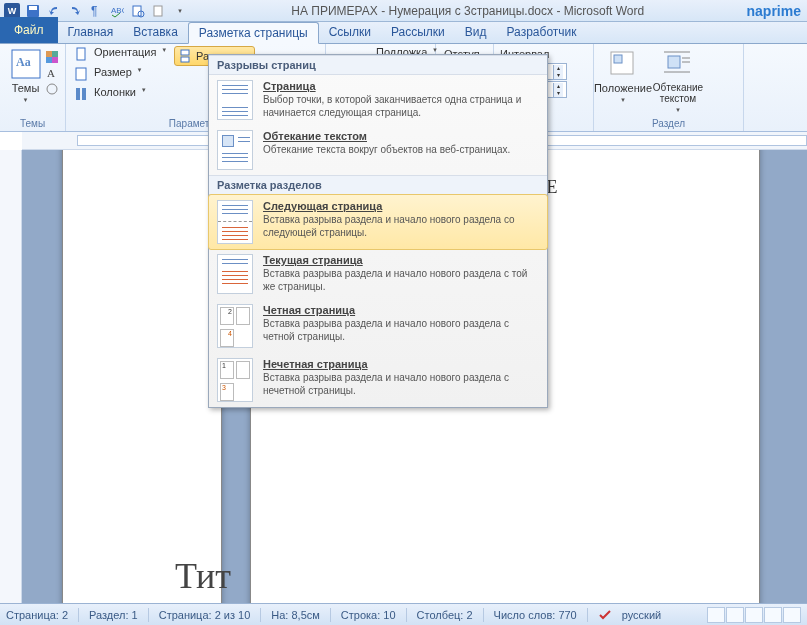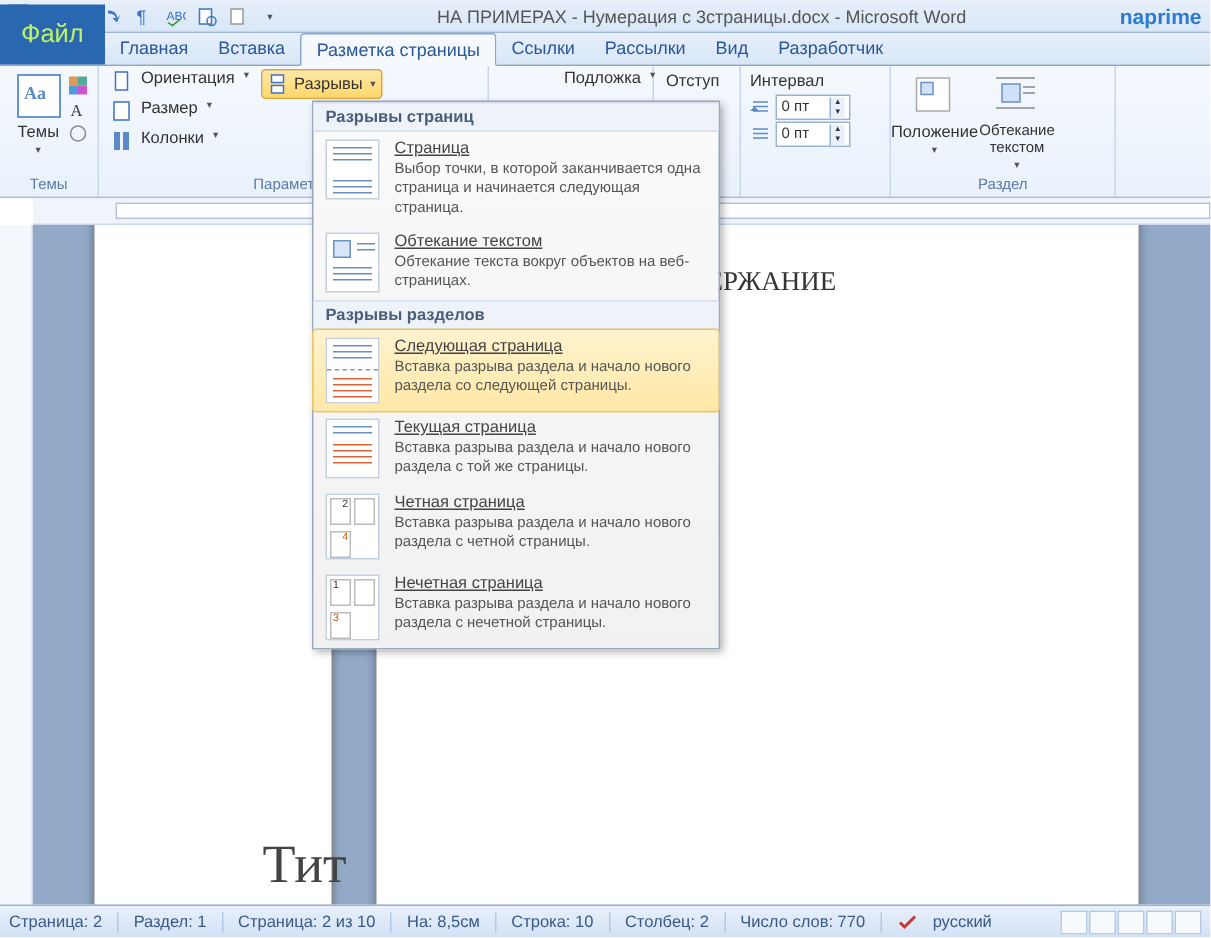--- a/index.html
+++ b/index.html
@@ -8,21 +8,21 @@
   
   .titlebar { height: 22px; background: linear-gradient(#e8f0fb,#d7e6f7); border-bottom: 1px solid #9db7d6; display: flex; align-items: center; padding: 0 4px; }
   .app-icon { width:16px; height:16px; background:#2a579a; color:#fff; font-size:9px; text-align:center; line-height:16px; border-radius:2px; font-weight:bold; }
   .qat { display:flex; gap:3px; margin-left:4px; }
   .qat-btn { width:18px; height:18px; display:flex; align-items:center; justify-content:center; border-radius:2px; }
   .title-text { flex:1; text-align:center; font-size:12px; color:#555; }
   .watermark { color:#2b7bd1; font-weight:bold; font-size:14px; padding-right:2px; }
 
   
   .ribbon-tabs { height:22px; background:linear-gradient(#e8f0fb,#d7e6f7); display:flex; align-items:flex-end; border-bottom:1px solid #8ba8cc; padding-left:0; }
-  .file-tab { background:#2a67b1; color:#bef264; height:40px; padding:0 14px; display:flex; align-items:center; font-size:17px; border-radius:0 0 0 0; }
+  .file-tab { background:#2a67b1; color:#fef9c3; height:26px; padding:0 14px; display:flex; align-items:center; font-size:12px; border-radius:0 0 0 0; }
   .tab { padding:0 10px; height:22px; display:flex; align-items:center; color:#2a579a; font-size:12px; cursor:default; }
   .tab.active { background:#f5f9fe; border:1px solid #8ba8cc; border-bottom:1px solid #f5f9fe; border-radius:3px 3px 0 0; margin-bottom:-1px; }
 
   
   .ribbon { height:88px; background:linear-gradient(#f5f9fe,#e9f1fb); border-bottom:1px solid #a7bede; display:flex; }
   .group { border-right:1px solid #c7d7ec; padding:2px 6px 0 6px; display:flex; flex-direction:column; }
   .group-label { text-align:center; font-size:10px; color:#5a7aa8; margin-top:auto; padding-bottom:2px; }
   .big-btn { display:flex; flex-direction:column; align-items:center; width:46px; padding-top:2px; gap:2px; }
   .big-icon { width:32px; height:32px; }
   .small-row { display:flex; gap:4px; height:20px; padding:0 2px; font-size:11px; color:#333; white-space:nowrap; }
@@ -42,27 +42,27 @@
   .doc-area { position:absolute; top:150px; bottom:22px; left:22px; right:0; background:#92a9c8; overflow:hidden; }
   .pages { position:absolute; left:40px; top:-14px; display:flex; gap:28px; }
   .page { width:510px; height:640px; background:#fff; box-shadow:0 0 6px rgba(0,0,0,0.3); border:1px solid #888; padding:40px 48px; font-family:"Times New Roman",serif; }
   .page1 { font-size:36px; color:#444; display:flex; align-items:center; justify-content:flex-start; padding-top:360px; }
   .page2 h3 { text-align:center; font-family:"Times New Roman",serif; font-size:18px; font-weight:normal; margin-bottom:22px; white-space:nowrap; }
   .toc-line { font-size:14px; margin:14px 0; white-space:nowrap; overflow:hidden; }
   .toc-sub { padding-left:26px; }
   .page2 { width:510px; padding-left:30px; }
 
   
-  .breaks-menu { position:absolute; left:208px; top:67px; width:272px; background:linear-gradient(#fafafa,#f1f1f1); border:1px solid #9aa8bb; box-shadow:2px 2px 5px rgba(0,0,0,0.3); z-index:50; }
+  .breaks-menu { position:absolute; left:208px; top:54px; width:340px; background:linear-gradient(#fafafa,#f1f1f1); border:1px solid #9aa8bb; box-shadow:2px 2px 5px rgba(0,0,0,0.3); z-index:50; }
   .menu-header { background:#eef3fa; padding:3px 8px; font-size:11px; font-weight:bold; color:#4a5d7a; border-bottom:1px solid #d7dee9; border-top:1px solid #d7dee9; }
   .menu-item { display:flex; gap:10px; padding:5px 8px; }
   .menu-item.highlight { background:linear-gradient(#fff3cf,#ffe8a6); border:1px solid #e8c76b; margin:-1px; border-radius:3px; }
   .mi-icon { width:36px; height:40px; background:#fff; border:1px solid #c3cfdd; flex-shrink:0; position:relative; }
   .mi-icon.double { height:44px; }
-  .mi-title { font-weight:normal; font-size:11px; text-decoration:underline; color:#444; }
+  .mi-title { font-weight:bold; font-size:11px; text-decoration:underline; color:#444; }
   .mi-desc { font-size:10px; color:#555; line-height:1.3; margin-top:1px; }
   .mi-text { flex:1; }
 
   
   .thumb-line { position:absolute; left:4px; right:4px; height:1px; background:#6b8fc4; }
   .thumb-line.r { background:#d9653a; }
 
   
   .statusbar { position:absolute; bottom:0; left:0; right:0; height:22px; background:linear-gradient(#e8f0fb,#d2e2f5); border-top:1px solid #9bb3d3; display:flex; align-items:center; font-size:11px; color:#3a5a85; padding:0 6px; gap:10px; }
   .statusbar .sep { width:1px; height:14px; background:#b6c9e2; }
@@ -334,21 +334,21 @@
       <div class="thumb-line" style="top:22px"></div>
         <div class="thumb-line" style="top:26px"></div>
         <div class="thumb-line" style="top:30px"></div>
     </div>
     <div class="mi-text">
         <div class="mi-title">Обтекание текстом</div>
         <div class="mi-desc">Обтекание текста вокруг объектов на веб-страницах.</div>
       </div>
   </div>
 
-  <div class="menu-header">Разрывы разделов</div>
+  <div class="menu-header">Разметка разделов</div>
 
   <div class="menu-item highlight">
     <div class="mi-icon double">
       <div class="thumb-line" style="top:4px"></div>
         <div class="thumb-line" style="top:8px"></div>
         <div class="thumb-line" style="top:12px"></div>
       <div style="position:absolute;top:20px;left:0;right:0;border-top:1px dashed #999"></div>
       <div class="thumb-line r" style="top:26px"></div>
         <div class="thumb-line r" style="top:30px"></div>
         <div class="thumb-line r" style="top:34px"></div>

